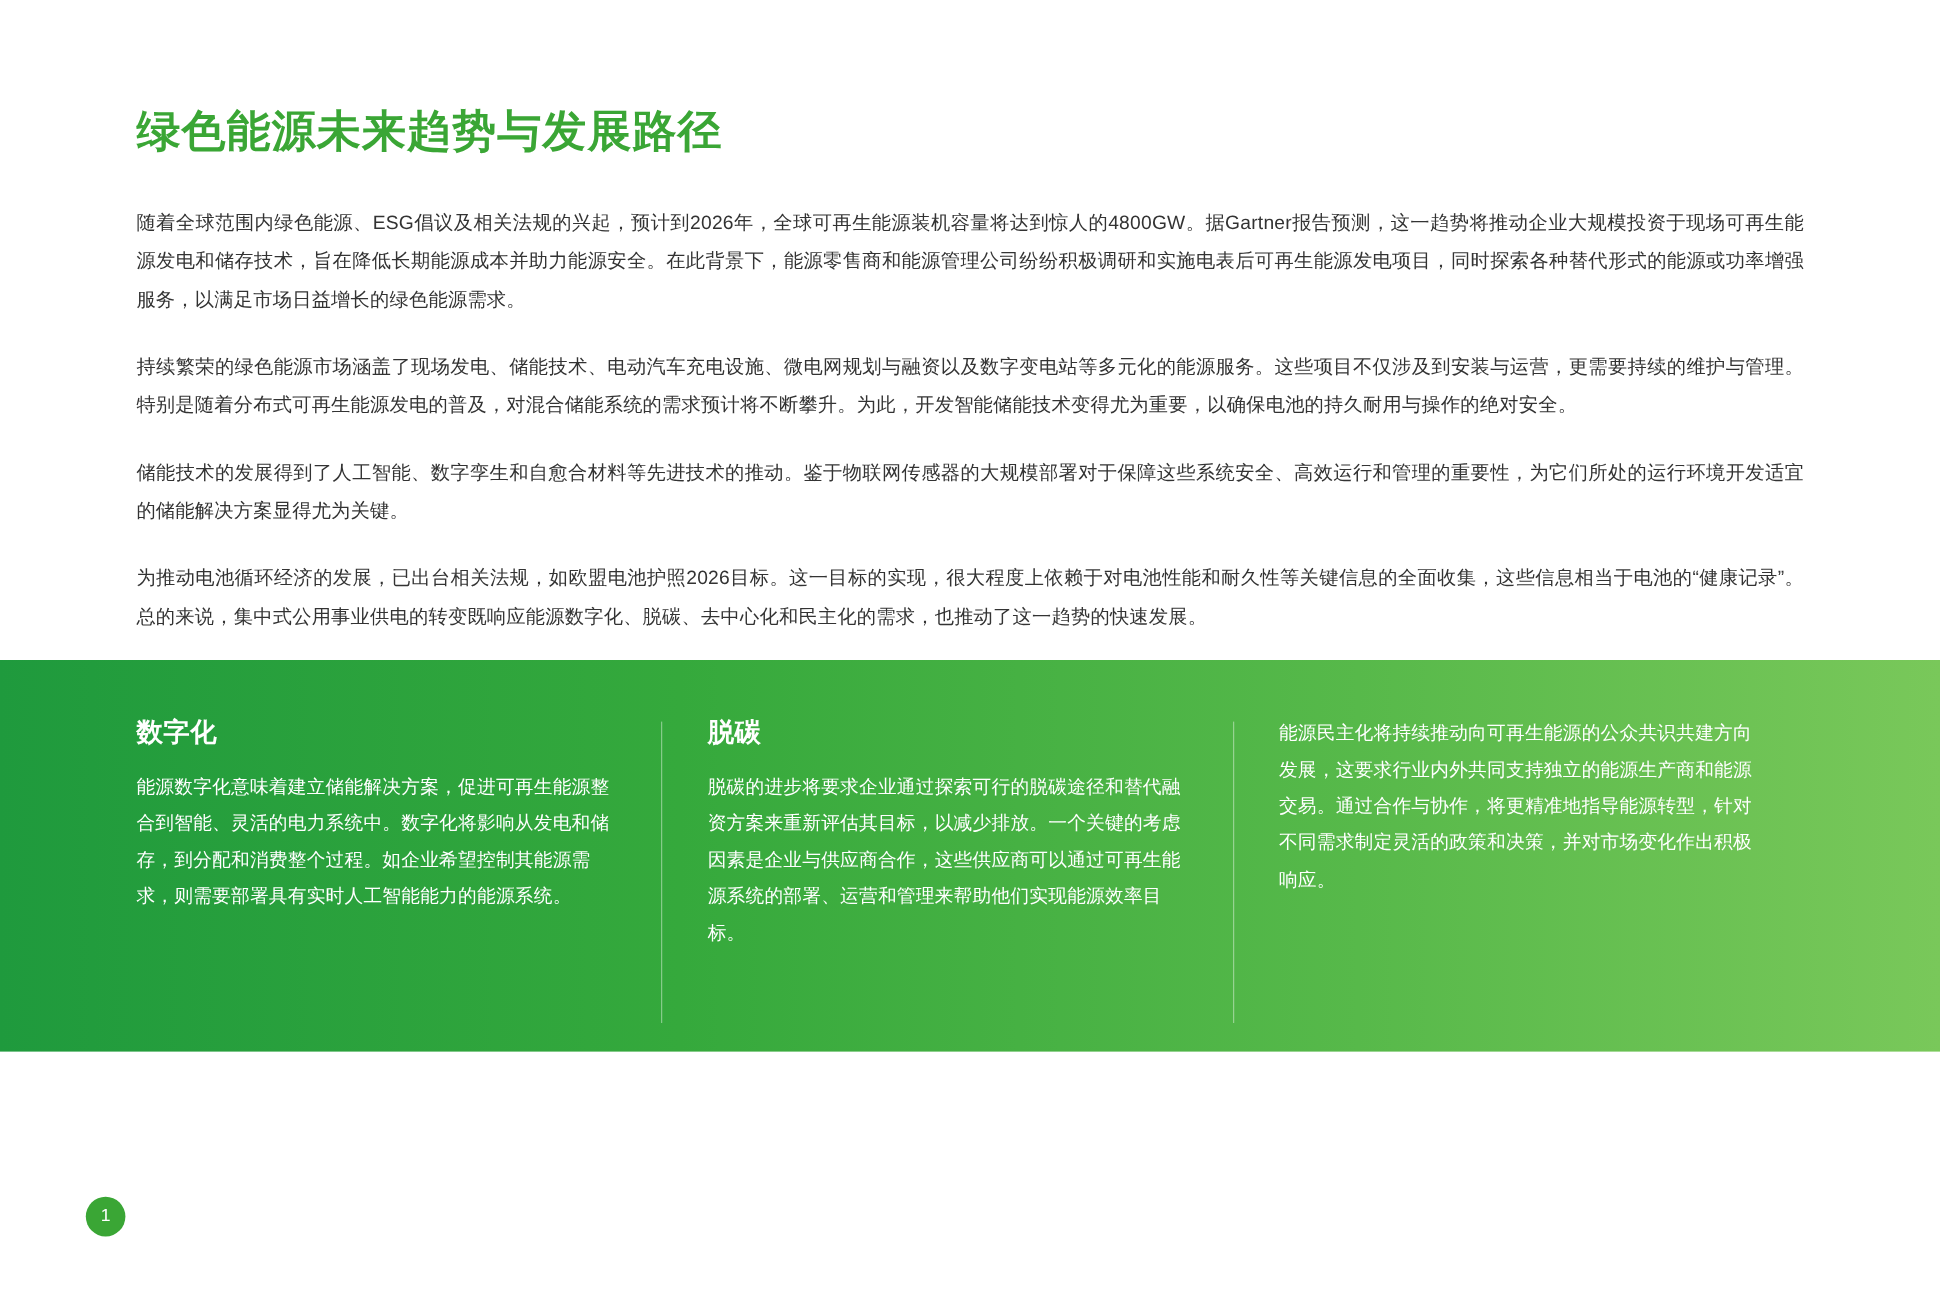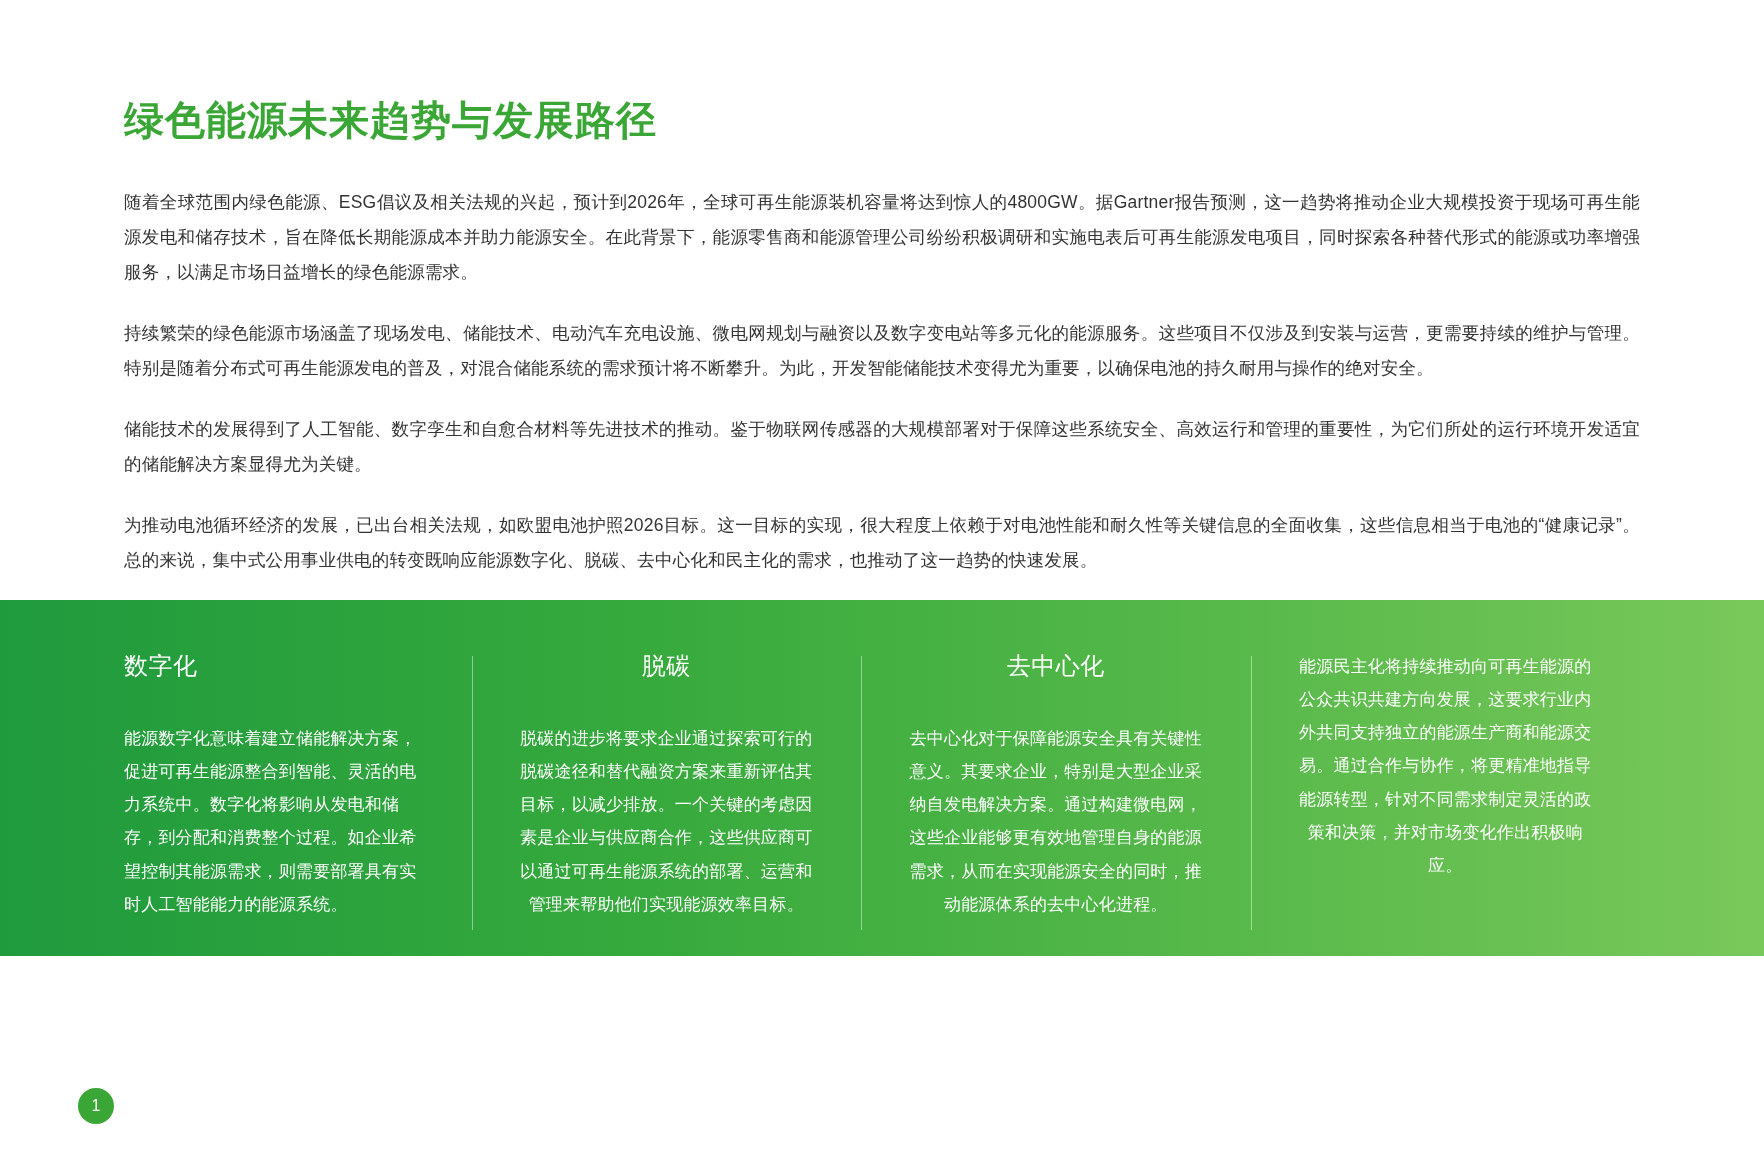--- a/index.html
+++ b/index.html
@@ -59,35 +59,34 @@
     box-sizing: border-box;
   }
   .card {
     flex: 1 1 0;
     padding: 0 42px 0 0;
     position: relative;
     box-sizing: border-box;
   }
   .card + .card {
     padding-left: 42px;
-    text-align: center;
   }
   .card-divider {
     position: absolute;
     left: 0;
     top: 6px;
     bottom: 26px;
     width: 1px;
     background: rgba(255,255,255,0.45);
   }
   .card-title {
     font-size: 24px;
-    font-weight: normal;
+    font-weight: bold;
     color: #ffffff;
-    margin: 0 0 40px 0;
+    margin: 0 0 17px 0;
     letter-spacing: 0.5px;
   }
   .card-text {
     font-size: 17px;
     line-height: 1.95;
     color: #ffffff;
     margin: 0;
     letter-spacing: 0.2px;
     font-family: Liberation Serif, serif;
   }
@@ -129,25 +128,20 @@
         <h2 class="card-title">数字化</h2>
         <p class="card-text">能源数字化意味着建立储能解决方案，促进可再生能源整合到智能、灵活的电力系统中。数字化将影响从发电和储存，到分配和消费整个过程。如企业希望控制其能源需求，则需要部署具有实时人工智能能力的能源系统。</p>
       </div>
 
       <div class="card">
         <div class="card-divider"></div>
         <h2 class="card-title">脱碳</h2>
         <p class="card-text">脱碳的进步将要求企业通过探索可行的脱碳途径和替代融资方案来重新评估其目标，以减少排放。一个关键的考虑因素是企业与供应商合作，这些供应商可以通过可再生能源系统的部署、运营和管理来帮助他们实现能源效率目标。</p>
       </div>
 
-      <div class="card">
-        <div class="card-divider"></div>
-        <h2 class="card-title">去中心化</h2>
-        <p class="card-text">去中心化对于保障能源安全具有关键性意义。其要求企业，特别是大型企业采纳自发电解决方案。通过构建微电网，这些企业能够更有效地管理自身的能源需求，从而在实现能源安全的同时，推动能源体系的去中心化进程。</p>
-      </div>
 
       <div class="card">
         <div class="card-divider"></div>
         <p class="card-text">能源民主化将持续推动向可再生能源的公众共识共建方向发展，这要求行业内外共同支持独立的能源生产商和能源交易。通过合作与协作，将更精准地指导能源转型，针对不同需求制定灵活的政策和决策，并对市场变化作出积极响应。</p>
       </div>
 
     </div>
   </div>
 
   <div class="page-number">1</div>

